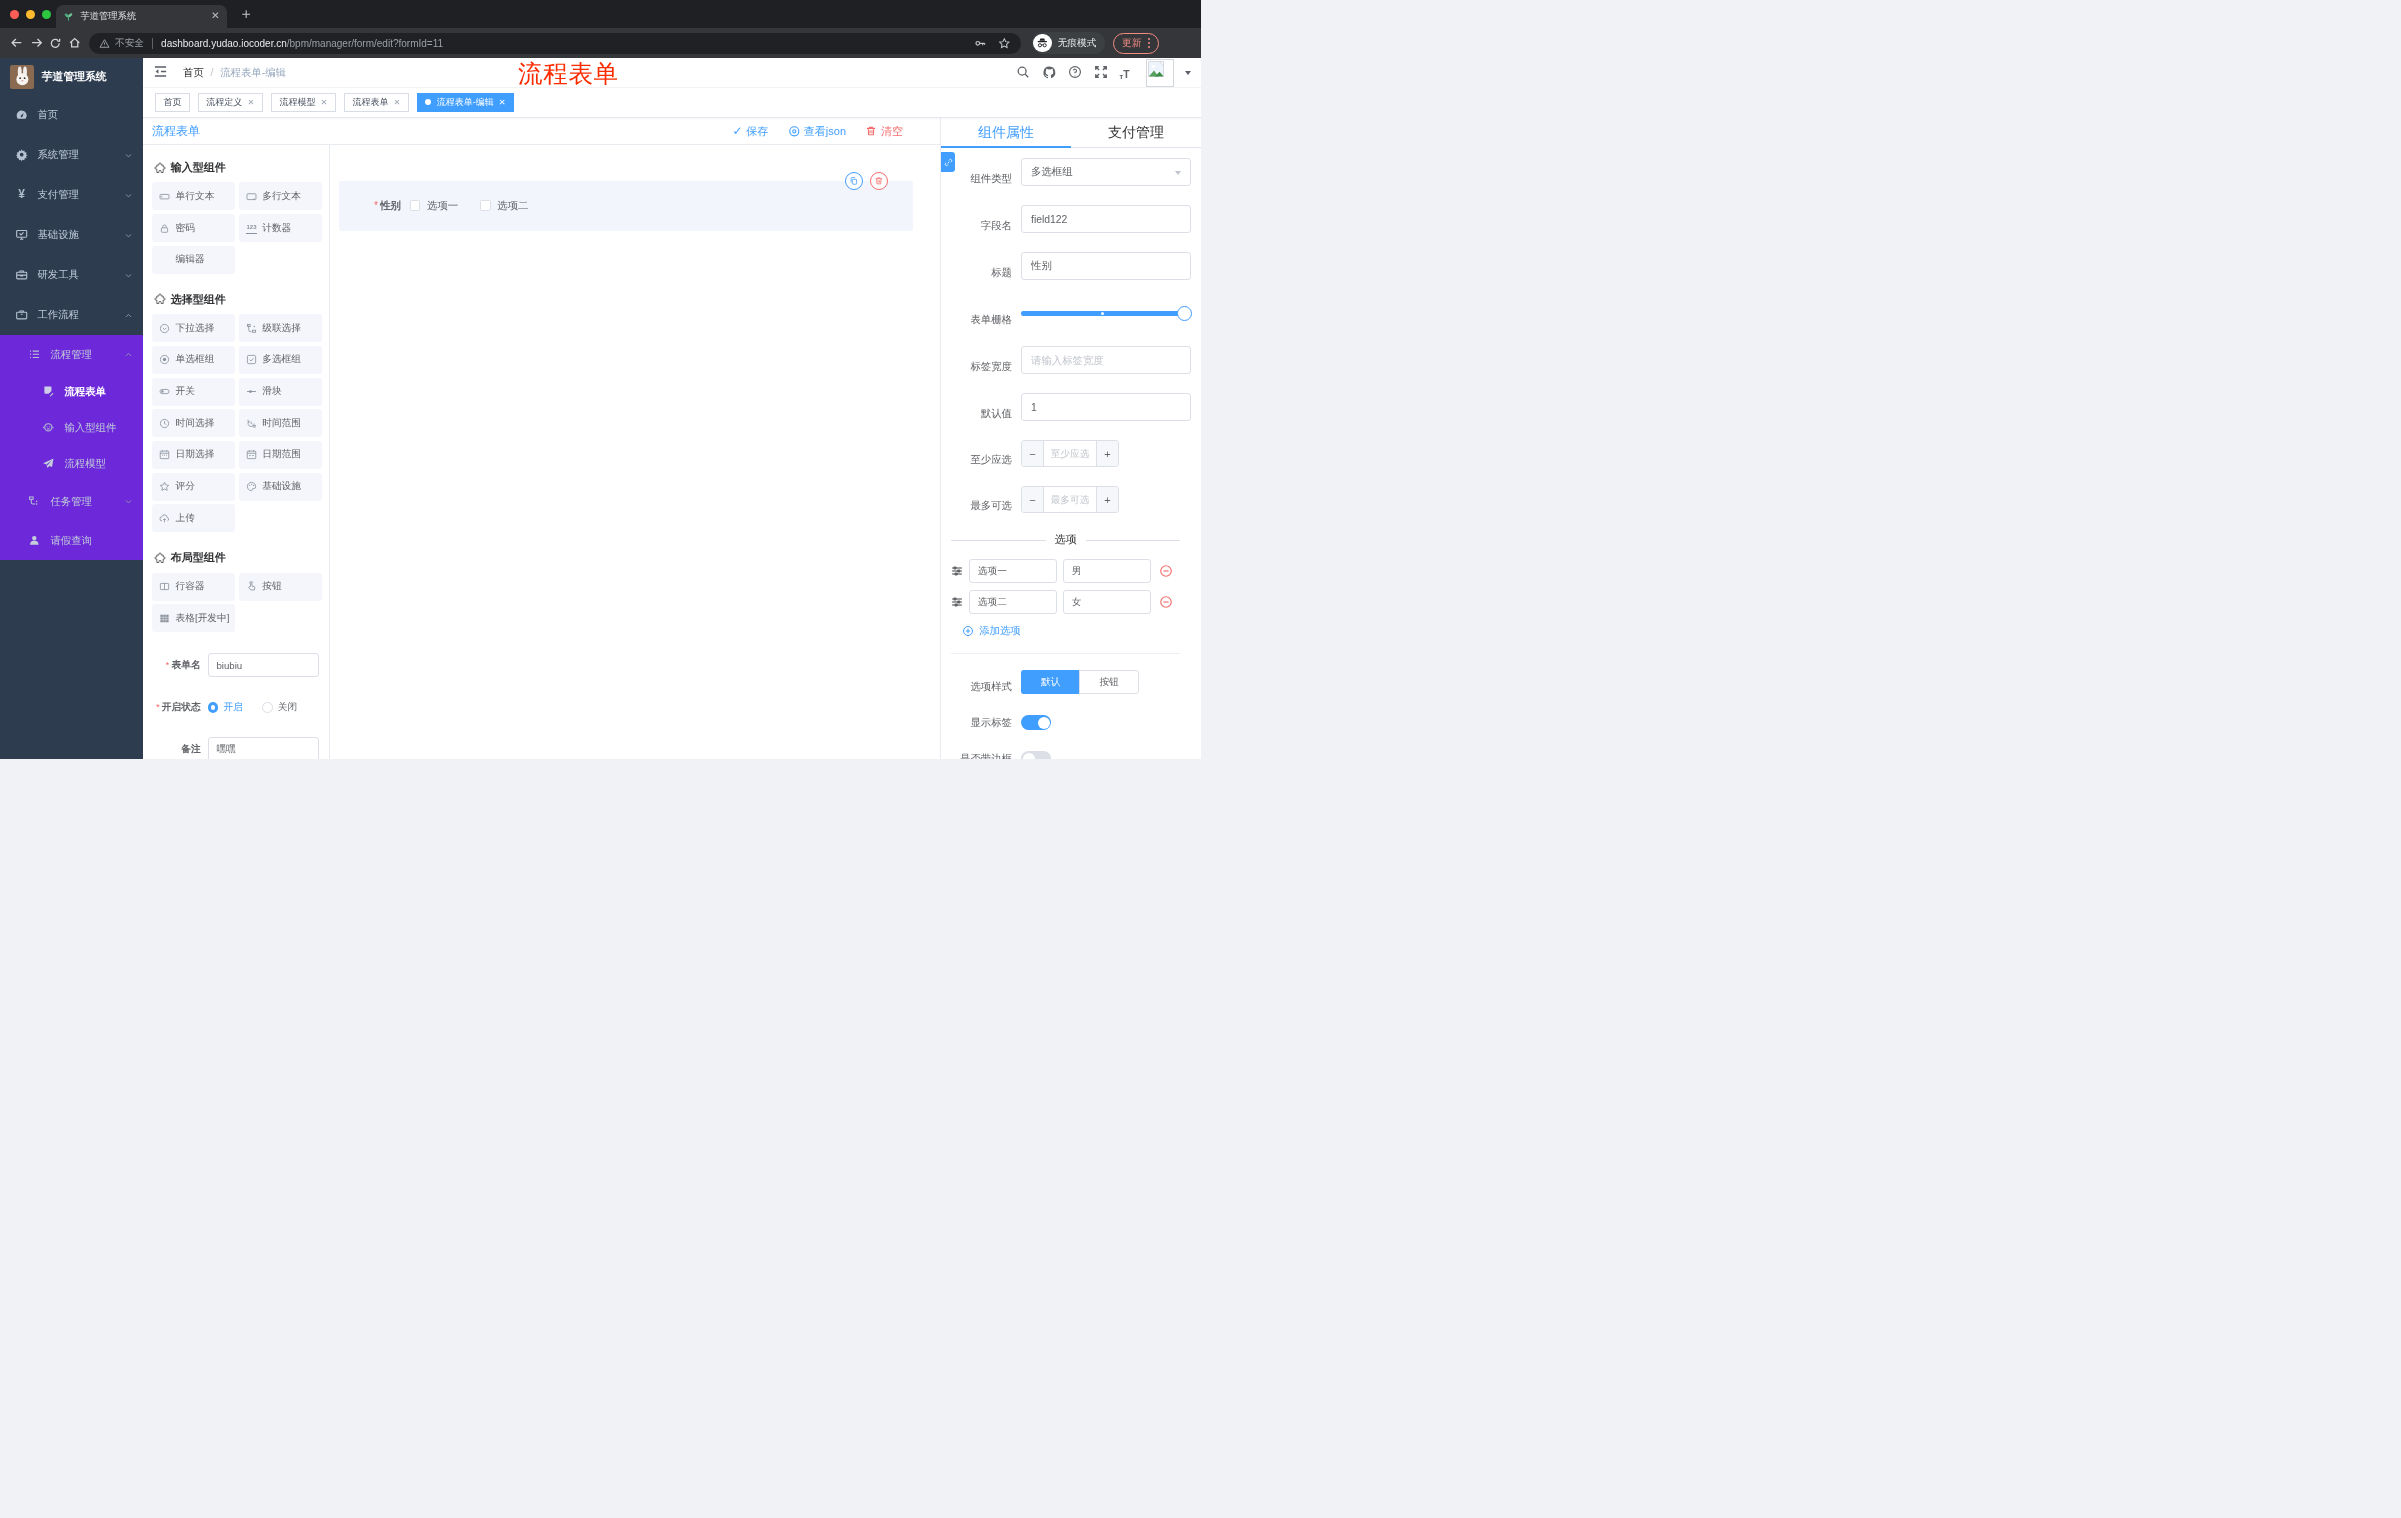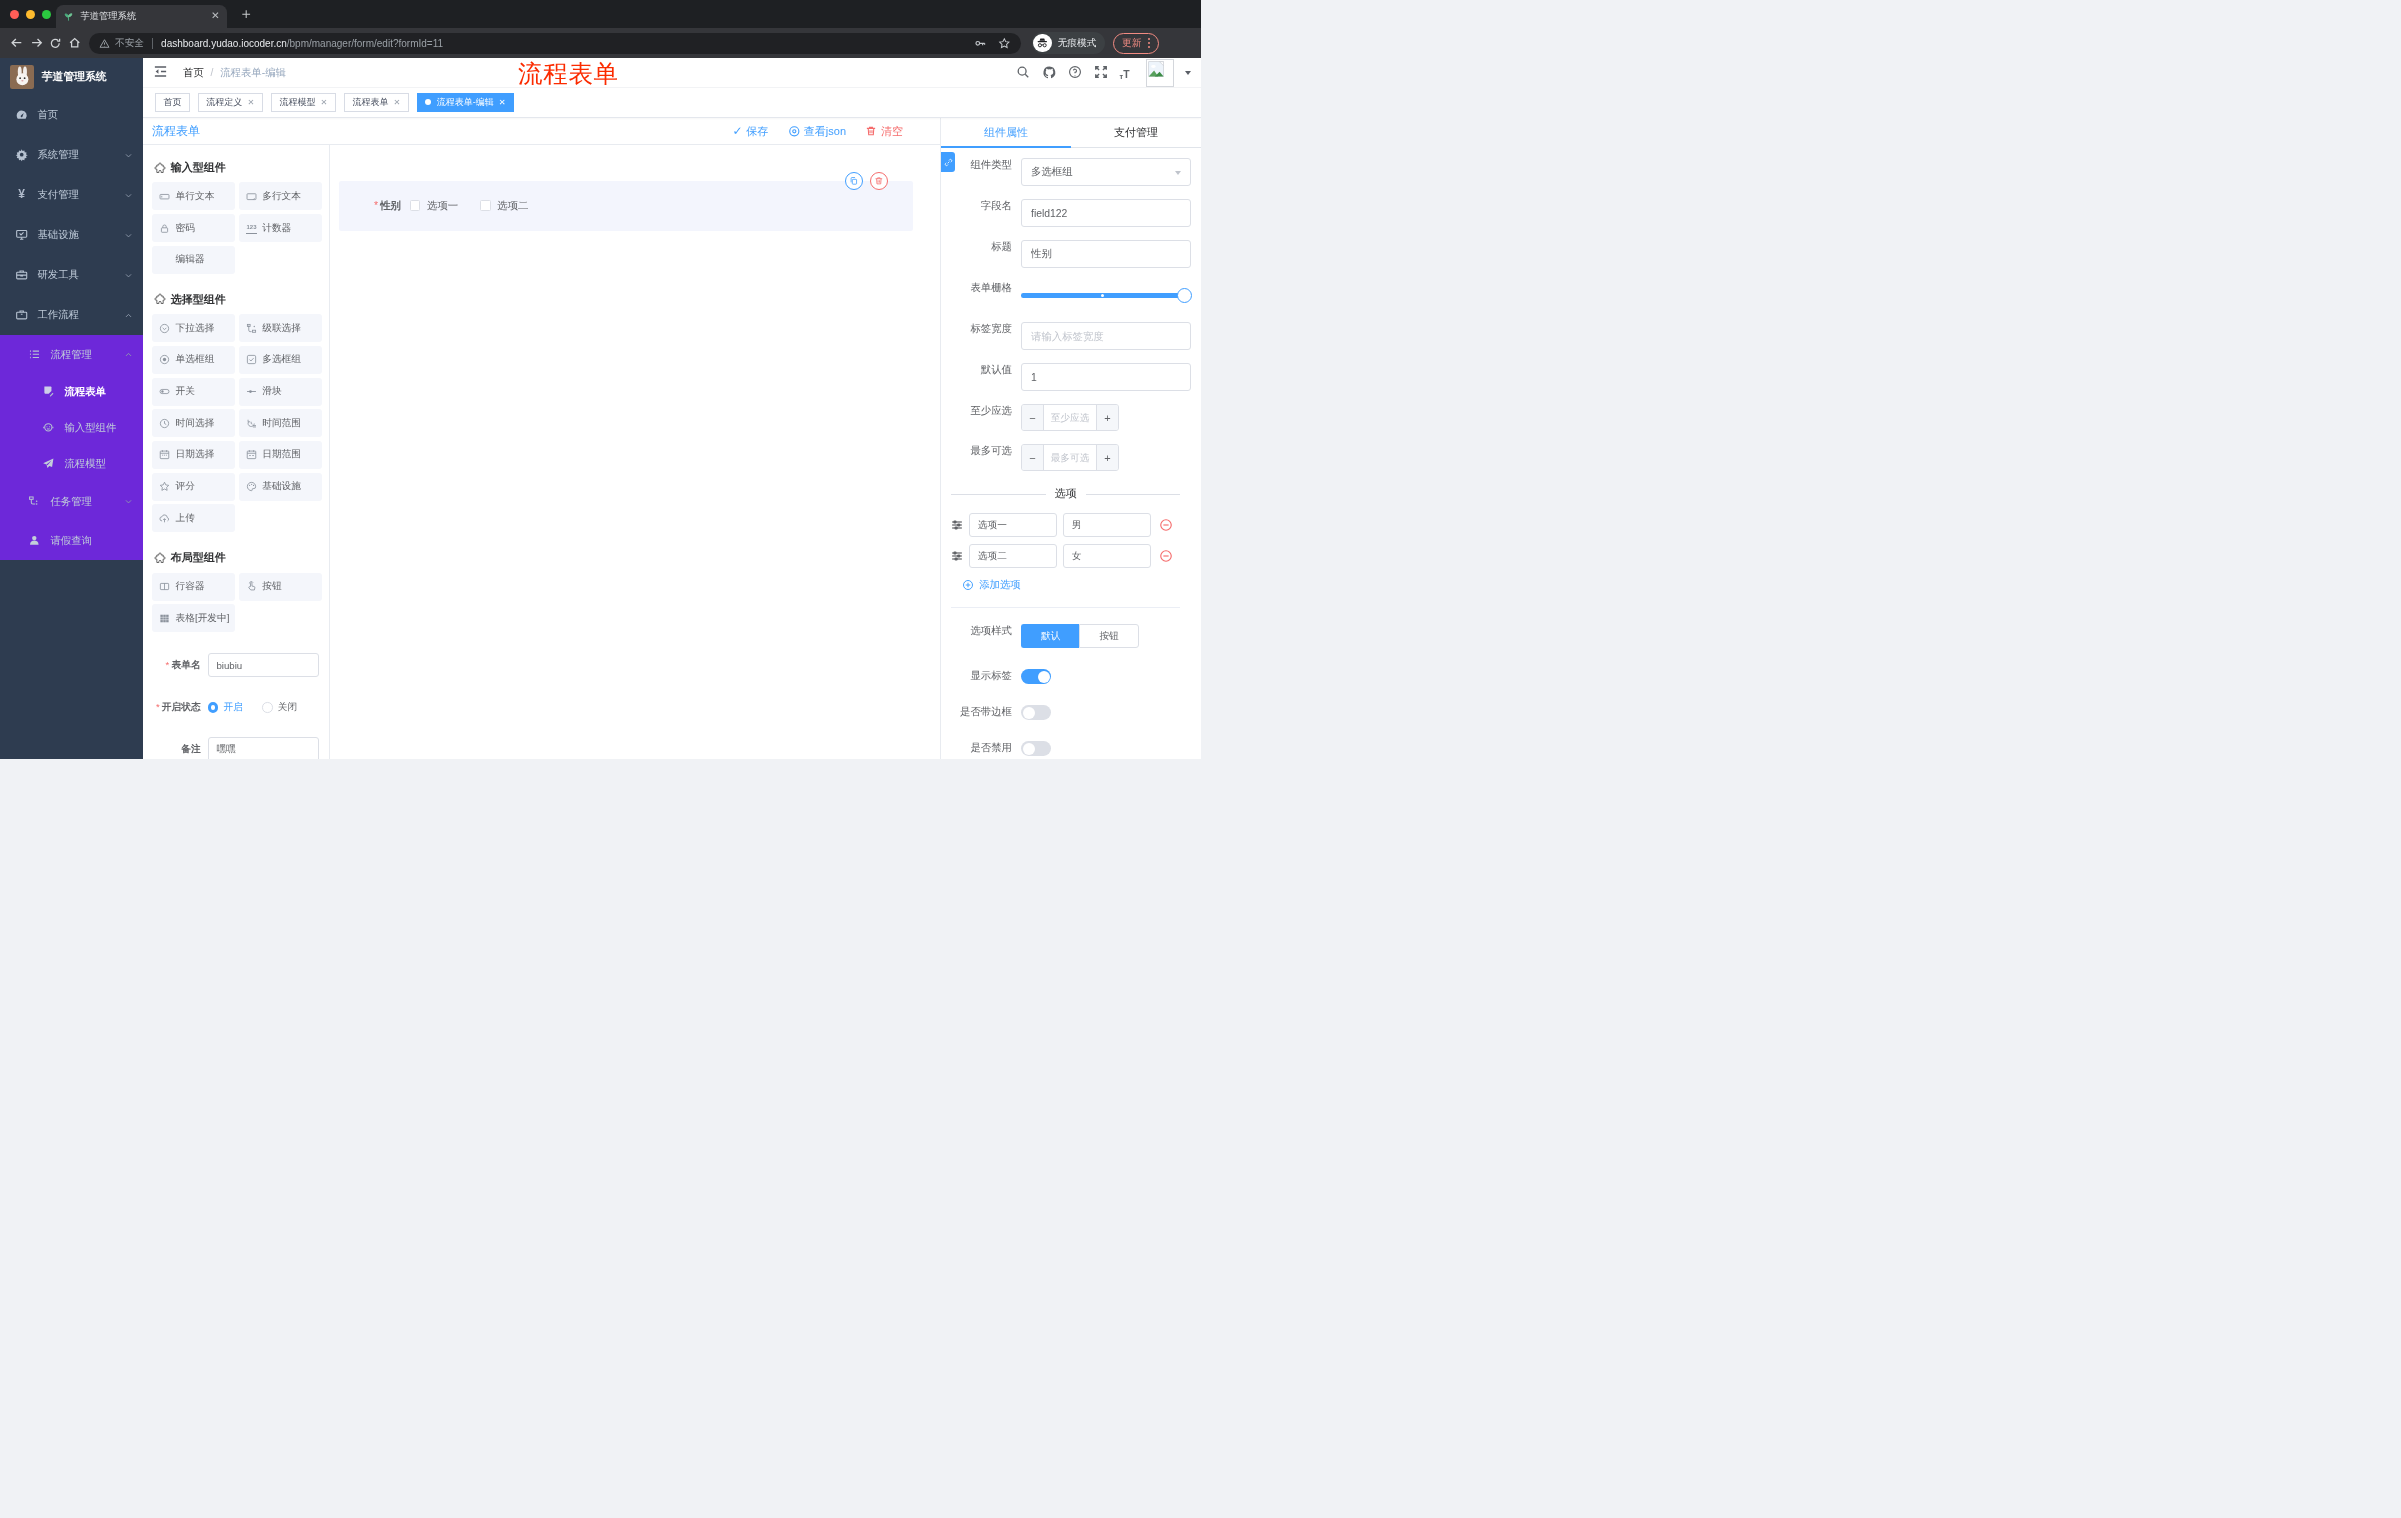--- a/index.html
+++ b/index.html
@@ -100,26 +100,26 @@
   .sel-actions{position:absolute;top:-9px;right:24.5px;display:flex;gap:6.7px}
   .act{width:18px;height:18px;border-radius:50%;background:#fff;display:flex;align-items:center;justify-content:center;cursor:pointer}
   .act.copy{border:0.7px solid #409eff;color:#409eff}
   .act.del{border:0.7px solid #f56c6c;color:#f56c6c}
   .checks{display:flex;align-items:center;gap:22px}
   .checkopt{display:flex;align-items:center;gap:6.7px;font-size:10.4px;color:#606266}
   .cbox{width:10.4px;height:10.4px;border:0.7px solid #dcdfe6;border-radius:1.5px;background:#fff}
   
   .props{flex:1;border-left:0.7px solid #e8ebf0;position:relative;display:flex;flex-direction:column;min-width:0}
   .ptabs{height:30px;flex:none;display:flex;border-bottom:0.7px solid #e0e4ea;position:relative}
-  .ptab{flex:1;display:flex;align-items:center;justify-content:center;font-size:11px;color:#303133;cursor:pointer}
+  .ptab{flex:1;display:flex;align-items:center;justify-content:center;font-size:14px;color:#303133;cursor:pointer}
   .ptab.active{color:#409eff}
   .punderline{position:absolute;left:0;bottom:-0.7px;width:50%;height:2.2px;background:#409eff}
   .linktag{position:absolute;left:0;top:34px;width:14px;height:20px;background:#409eff;border-radius:0 3px 3px 0;display:flex;align-items:center;justify-content:center;cursor:pointer;z-index:3}
   .pbody{flex:1;padding:10.4px 10.4px 0 0;overflow:hidden}
-  .prow{display:flex;align-items:flex-start;margin:0 0 13px 0}
+  .prow{display:flex;align-items:flex-end;margin:0 0 19px 0}
   .plabel{width:80px;flex:none;text-align:right;padding-right:9px;font-size:10.4px;color:#606266;white-space:nowrap}
   .pctl{flex:1;display:flex;align-items:center;min-width:0}
   .pselect{flex:1;height:28px;border:0.7px solid #dcdfe6;border-radius:3px;display:flex;align-items:center;padding:0 9px;font-size:10.4px;color:#606266;cursor:pointer}
   .pselect .val{flex:1}
   .scaret{width:0;height:0;border:3.7px solid transparent;border-top:4.5px solid #c0c4cc;margin-top:3.7px}
   .pinput{flex:1;height:28px;border:0.7px solid #dcdfe6;border-radius:3px;padding:0 9px;font-size:10.4px;color:#606266;min-width:0;font-family:inherit}
   .slider{flex:1;position:relative;height:28px}
   .sl-track{position:absolute;left:0;right:0;top:12px;height:4.5px;border-radius:2.2px;background:#409eff}
   .sl-stop{position:absolute;top:12.6px;left:47%;width:3px;height:3px;border-radius:50%;background:#fff}
   .sl-handle{position:absolute;right:-1.5px;top:6.7px;width:15px;height:15px;border-radius:50%;background:#fff;border:1.9px solid #409eff;cursor:grab}

